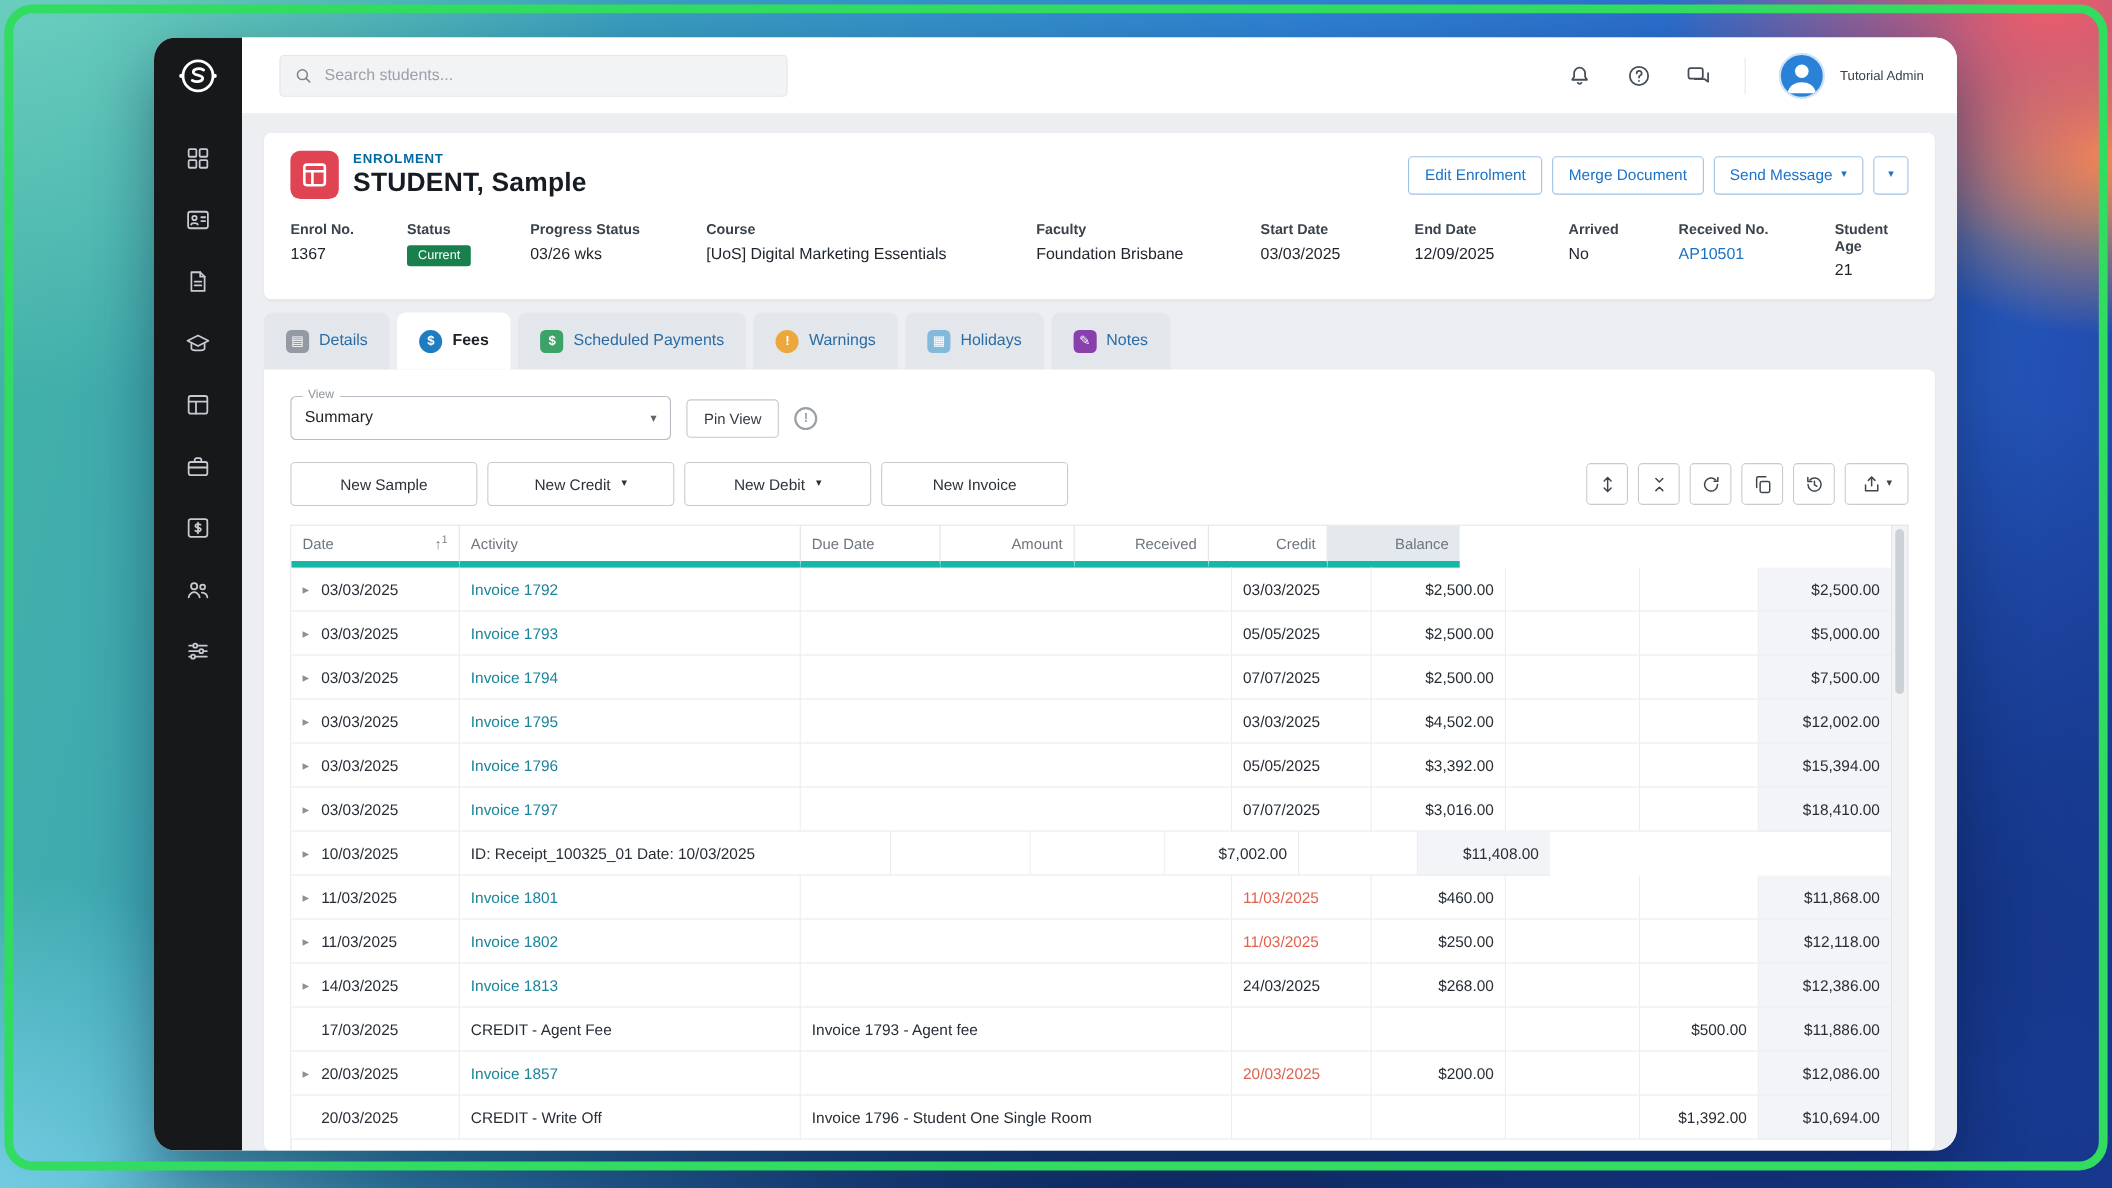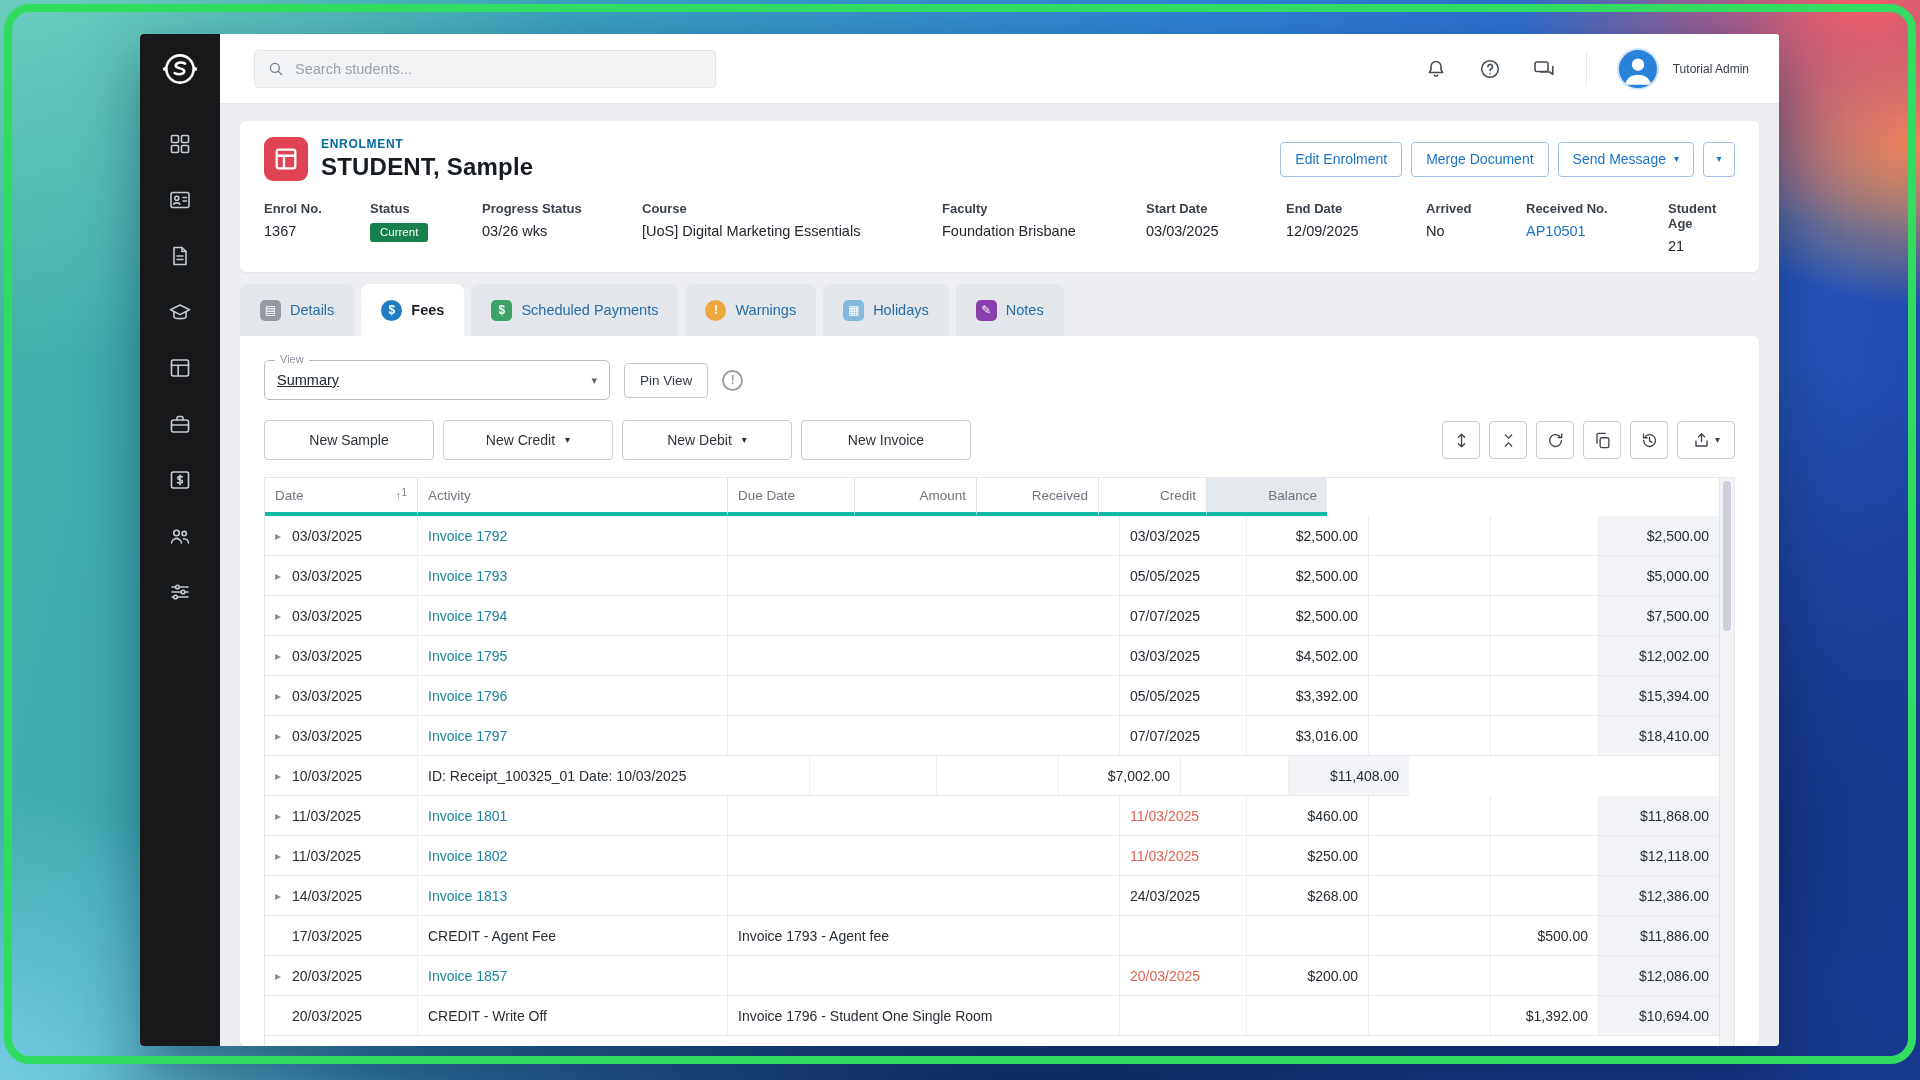--- a/index.html
+++ b/index.html
@@ -16,21 +16,21 @@
       radial-gradient(1400px 320px at 55% 104%, #0c1e55 0%, rgba(12,30,85,0) 72%),
       radial-gradient(700px 520px at -2% 102%, #79cfe8 0%, rgba(121,207,232,0) 60%),
       radial-gradient(900px 640px at 0% -5%, #6fd0c2 0%, rgba(111,208,194,0) 65%),
       linear-gradient(102deg, #43b3a4 0%, #3a9ec2 28%, #2f83d4 55%, #2a66cb 78%, #1c3f9f 100%);
   }
   .frame { position:absolute; left:4px; right:4px; top:4px; bottom:16px;
     border:8px solid #32dc61; border-radius:26px; pointer-events:none; z-index:40; }
 
   
   .window { position:absolute; left:140px; top:34px; width:1639px; height:1012px;
-    background:#fff; border-radius:4px; display:flex; overflow:hidden;
+    background:#fff; border-radius:20px; display:flex; overflow:hidden;
     box-shadow:0 24px 60px rgba(0,10,40,.38); z-index:10; }
 
   
   .sidebar { width:80px; background:#17181a; flex:none; display:flex; flex-direction:column; align-items:center; }
   .side-logo { height:70px; display:flex; align-items:center; justify-content:center; width:100%; cursor:pointer; }
   .side-logo svg { width:38px; height:38px; }
   .side-nav { display:flex; flex-direction:column; align-items:center; gap:32px; padding-top:28px; }
   .side-item { width:24px; height:24px; cursor:pointer; color:#c6cbd1; }
   .side-item svg { width:24px; height:24px; stroke:currentColor; fill:none; stroke-width:1.6;
     stroke-linecap:round; stroke-linejoin:round; }
@@ -95,21 +95,21 @@
 
   
   .content-card { background:#fff; border-radius:0 6px 6px 6px; flex:1; min-height:0;
     padding:24px 24px 0; display:flex; flex-direction:column; overflow:hidden;
     box-shadow:0 1px 2px rgba(20,30,40,.06); }
   .view-row { display:flex; align-items:center; gap:14px; flex:none; }
   .select-field { position:relative; width:346px; height:40px; border:1px solid #b7bdc4;
     border-radius:5px; display:flex; align-items:center; padding:0 12px; cursor:pointer; background:#fff; }
   .select-label { position:absolute; top:-8px; left:10px; background:#fff; padding:0 5px;
     font-size:11px; color:#8d939b; }
-  .select-value { font-size:14.5px; color:#20262d;text-decoration:underline; }
+  .select-value { font-size:14.5px; color:#20262d; }
   .select-caret { margin-left:auto; color:#5f666e; font-size:11px; }
   .pin-btn { height:35px; padding:0 15px; border:1px solid #c3c8cd; border-radius:4px;
     background:#fff; font-size:13.5px; color:#343b44; cursor:pointer; font-family:inherit; }
   .info-circle { width:21px; height:21px; border-radius:50%; border:2px solid #9aa0a8;
     color:#9aa0a8; font-size:12px; font-weight:700; display:flex; align-items:center;
     justify-content:center; cursor:pointer; }
 
   .actions-row { display:flex; align-items:center; margin-top:20px; gap:9px; flex:none; }
   .btn-neutral { height:40px; min-width:170px; padding:0 18px; background:#fff;
     border:1px solid #c8ccd1; border-radius:4px; font-size:14px; color:#2b323a;
@@ -119,21 +119,21 @@
     display:flex; align-items:center; justify-content:center; gap:4px; cursor:pointer; color:#3e454e; }
   .icon-btn svg { width:19px; height:19px; stroke:currentColor; fill:none; stroke-width:1.7;
     stroke-linecap:round; stroke-linejoin:round; }
   .icon-btn.wide { width:58px; }
 
   
   .table-wrap { margin-top:17px; display:flex; flex:1; min-height:0; }
   .data-table { border:1px solid #e2e5e9; border-bottom:none; flex:none; }
   .t-header { display:flex; background:#fff; }
   .th { height:38px; display:flex; align-items:center; padding:0 10px; font-size:13.5px;
-    color:#6e757e; border-right:1px solid #dfe3e7; border-bottom:4px solid #14b8a6; cursor:pointer; }
+    color:#6e757e; border-right:1px solid #dfe3e7; border-bottom:6px solid #14b8a6; cursor:pointer; }
   .th:last-child { border-right:none; }
   .th.right { justify-content:flex-end; }
   .th.balance { background:#e4e9ee; }
   .sort { display:flex; align-items:flex-start; margin-left:auto; color:#7b838c; cursor:pointer; }
   .sort-arrow { font-size:13px; line-height:1; }
   .sort-num { font-size:10px; line-height:1; margin-top:-1px; }
   .t-row { display:flex; background:#fff; }
   .td { height:40px; display:flex; align-items:center; padding:0 10px; font-size:14px;
     color:#262d34; border-right:1px solid #ebeef1; border-bottom:1px solid #e8ebee; }
   .td:last-child { border-right:none; }

